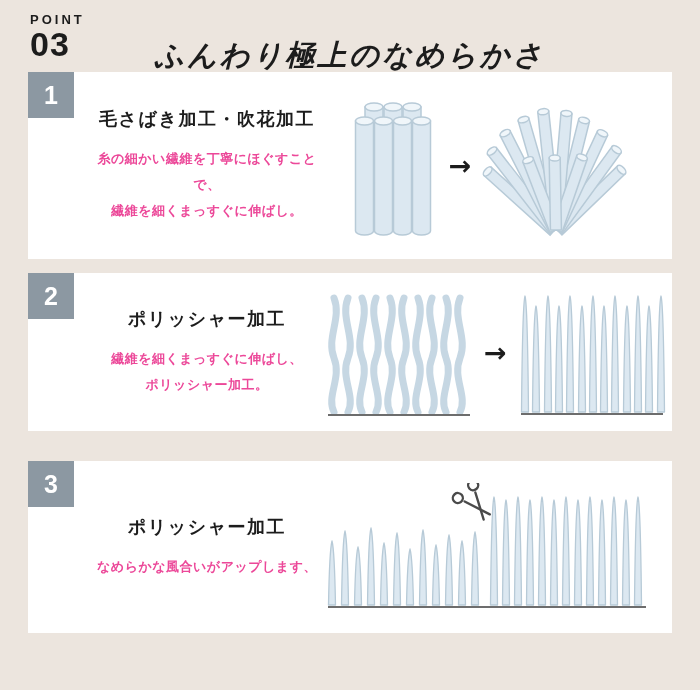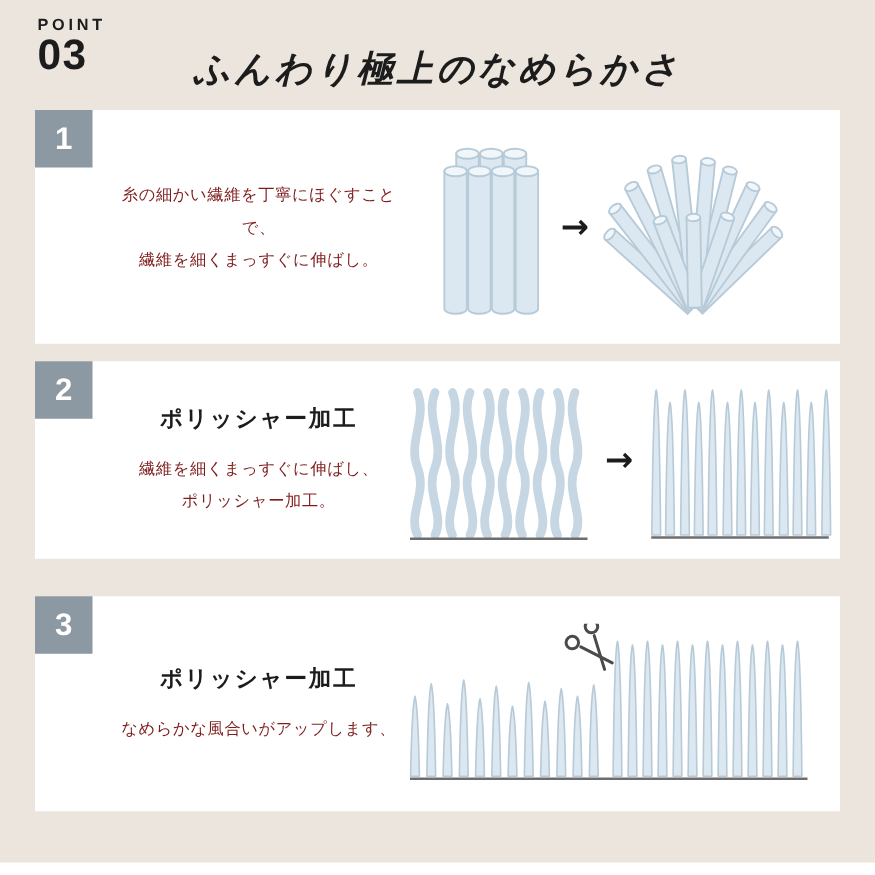--- a/index.html
+++ b/index.html
@@ -6,21 +6,21 @@
   html,body { width: 700px; height: 700px; }
   body {
     background: #ece5de;
     font-family: "Liberation Sans", "DejaVu Sans", sans-serif;
     color: #1c1c1c;
     overflow: hidden;
   }
   .page { position: relative; width: 700px; height: 700px; padding: 0 28px; }
 
   
-  .header { position: relative; height: 88px; }
+  .header { position: relative; height: 72px; }
   .point-block { position: absolute; left: 2px; top: 12px; }
   .point-label { font-size: 13px; font-weight: bold; letter-spacing: 3px; }
   .point-number { font-size: 34px; font-weight: bold; line-height: 1.0; letter-spacing: 1px; }
   .page-title {
     position: absolute; left: 0; right: 0; top: 36px;
     text-align: center; font-size: 29px; font-weight: bold; letter-spacing: 3px; font-style: italic;
   }
 
   
   .card {
@@ -34,21 +34,21 @@
 
   .badge {
     position: absolute; top: 0; left: 0;
     width: 46px; height: 46px; background: #8c98a2;
     color: #ffffff; font-size: 25px; font-weight: bold;
     display: flex; align-items: center; justify-content: center;
   }
 
   .card-text { width: 240px; flex-shrink: 0; text-align: center; padding-left: 6px; }
   .card-title { font-size: 18px; font-weight: bold; letter-spacing: 1.5px; margin-bottom: 15px; }
-  .card-desc { font-size: 13px; line-height: 2.0; color: #7f1d1d; letter-spacing: 0.5px; }
+  .card-desc { font-size: 13px; line-height: 2.0; color: #ec4899; letter-spacing: 0.5px; font-weight: bold; }
 
   .card-illustration {
     flex: 1; display: flex; align-items: center; justify-content: center; gap: 8px;
   }
   .arrow {
     font-size: 27px; font-weight: bold; color: #1c1c1c;
     font-family: "DejaVu Sans", sans-serif; padding: 0 2px;
   }
 
   .bottom-strip {
@@ -64,20 +64,21 @@
     <div class="point-block">
       <div class="point-label">POINT</div>
       <div class="point-number">03</div>
     </div>
     <h1 class="page-title">ふんわり極上のなめらかさ</h1>
   </header>
 
   <section class="card card-1">
     <div class="badge">1</div>
     <div class="card-text">
+      <h2 class="card-title">毛さばき加工・吹花加工</h2>
       <p class="card-desc">
         <span>糸の細かい繊維を丁寧にほぐすことで、</span><br>
         <span>繊維を細くまっすぐに伸ばし。</span>
       </p>
     </div>
     <div class="card-illustration">
       <svg width="92" height="145" viewBox="0 0 92 145">
         <g fill="#dce8f1" stroke="#b7cad7" stroke-width="1.5">
           <path d="M18,14 L18,126 A9,4 0 0 0 36,126 L36,14 Z"></path>
             <ellipse cx="27" cy="14" rx="9" ry="4" fill="#f0f6fa"></ellipse>

